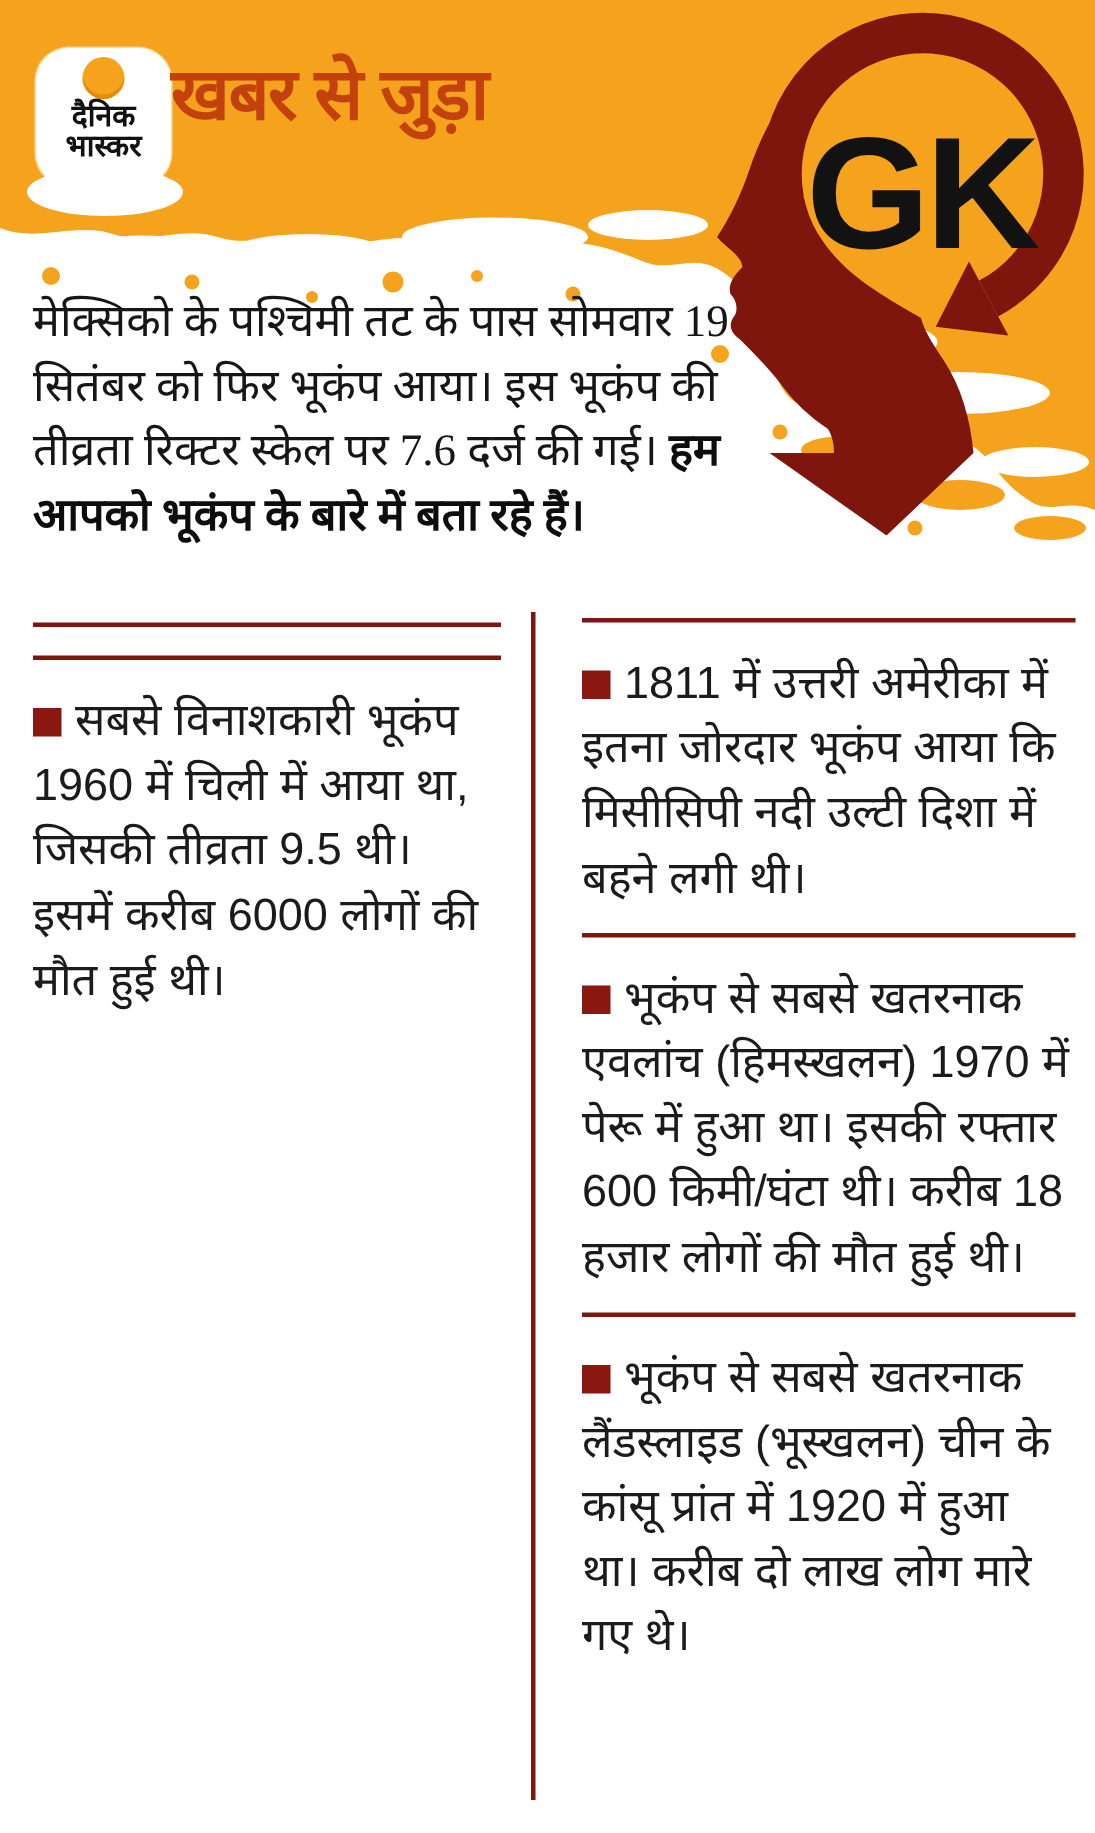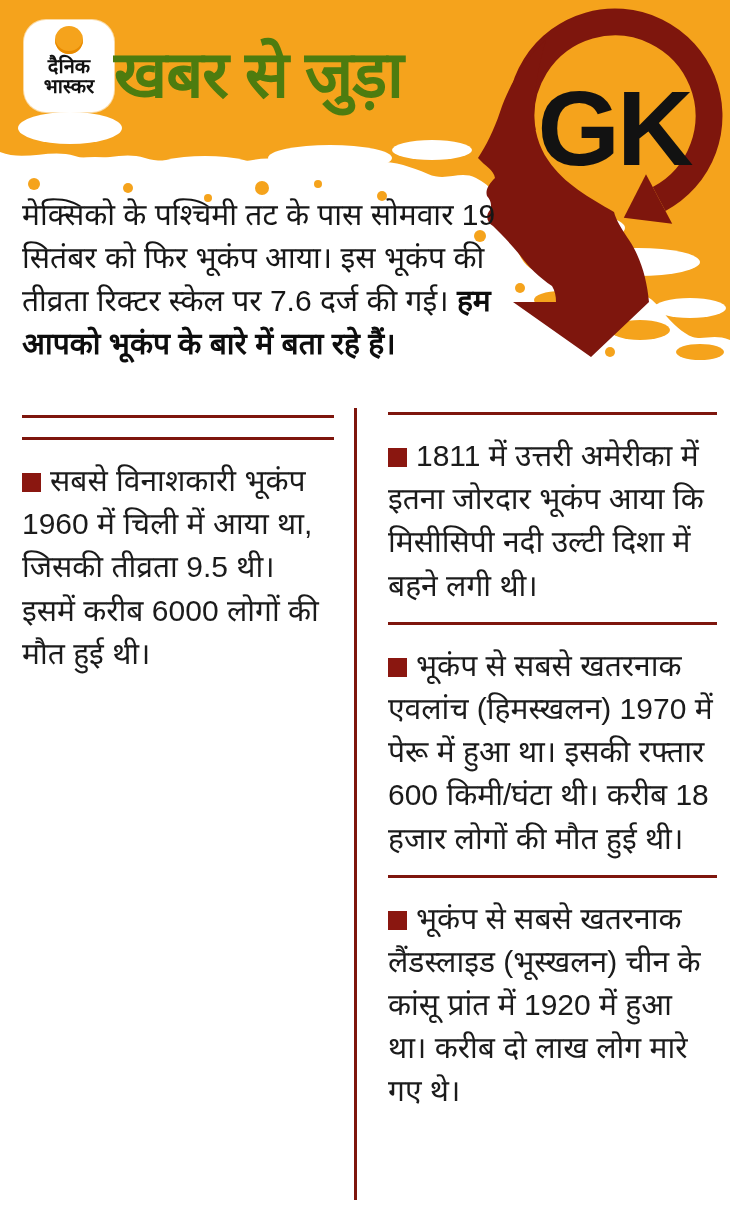--- a/index.html
+++ b/index.html
@@ -5,42 +5,42 @@
   html,body { margin:0; padding:0; background:#fff; }
   .page {
     position:relative; width:730px; height:1222px;
     background:#fff; overflow:hidden;
     font-family:"Liberation Sans", sans-serif;
   }
   .bg-svg, .gk-svg { position:absolute; top:0; left:0; }
   .gk-svg { left:428px; top:0; }
 
   .logo {
-    position:absolute; left:24px; top:20px; width:90px; height:92px;
+    position:absolute; left:24px; top:32px; width:90px; height:92px;
     background:#fff; border-radius:22px; z-index:3;
     display:flex; flex-direction:column; align-items:center; justify-content:flex-start;
     box-shadow:0 0 0 1px rgba(255,255,255,0.6);
   }
   .logo-sun {
     width:28px; height:28px; border-radius:50%;
     background:#f5a31c; margin-top:6px;
     box-shadow:inset 0 -3px 0 #e88a00;
   }
   .logo-text {
     font-weight:800; font-size:20px; line-height:1.02; color:#111;
     text-align:center; margin-top:2px; letter-spacing:0;
   }
   .title {
     position:absolute; left:114px; top:28px; z-index:3;
-    font-size:65px; font-weight:700; color:#4d7c0f;
+    font-size:48px; font-weight:700; color:#c2410c;
     letter-spacing:-1px; white-space:nowrap;
   }
   .intro {
     position:absolute; left:22px; top:194px; width:496px; z-index:3;
-    font-size:30px; line-height:1.43; color:#161616; font-weight:500;
+    font-size:30px; line-height:1.43; color:#161616; font-weight:500;font-family:Liberation Serif, serif;
   }
   .intro b { font-weight:800; color:#0d0d0d; }
 
   .col { position:absolute; z-index:3; font-size:30px; line-height:1.44; color:#1b1b1b; }
   .col-left  { left:22px;  top:400px; width:312px; }
   .col-right { left:388px; top:397px; width:329px; }
   .vsep {
     position:absolute; left:354px; top:408px; width:3px; height:792px;
     background:#7e160d; z-index:2;
   }

